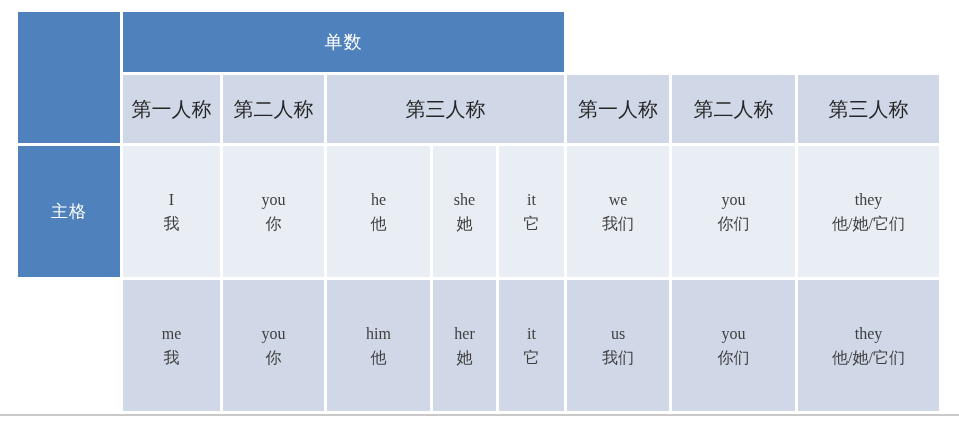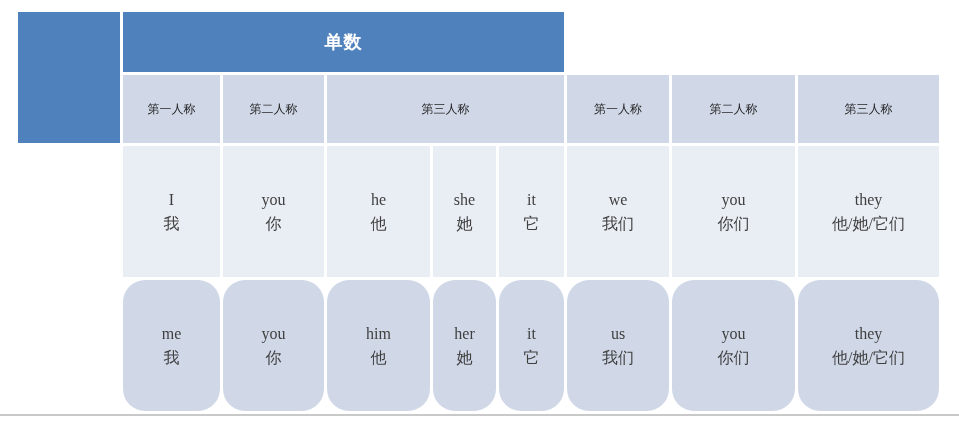--- a/index.html
+++ b/index.html
@@ -33,34 +33,34 @@
     align-items: center;
     justify-content: center;
     text-align: center;
   }
   .hdr {
     background: var(--header_blue, #4f81bd);
     color: var(--header_text, #ffffff);
   }
   .group-hdr {
     font-size: 18px;
-    font-weight: bold;
+    font-weight: normal;
     letter-spacing: 1px;
   }
   .row-hdr {
     font-size: 17px;
     letter-spacing: 1px;
   }
   .sub {
     background: var(--band_dark, #d0d8e8);
     color: var(--subheader_text, #262626);
-    font-size: 12px;
+    font-size: 20px;
   }
   .light { background: var(--band_light, #e9edf4); }
-  .dark  { background: var(--band_dark, #d0d8e8); border-radius: 22px; }
+  .dark  { background: var(--band_dark, #d0d8e8); }
   .body-cell {
     color: var(--body_text, #3f3f3f);
     font-size: 16px;
     line-height: 1.45;
   }
   .corner {
     grid-column: 1;
     grid-row: 1 / span 2;
   }
   .span-singular { grid-column: 2 / span 5; grid-row: 1; }
@@ -85,20 +85,21 @@
 
     <div class="cell hdr group-hdr span-singular">单数</div>
 
     <div class="cell sub" style="grid-column:2;grid-row:2">第一人称</div>
     <div class="cell sub" style="grid-column:3;grid-row:2">第二人称</div>
     <div class="cell sub span-third-sg" style="grid-row:2">第三人称</div>
     <div class="cell sub" style="grid-column:7;grid-row:2">第一人称</div>
     <div class="cell sub" style="grid-column:8;grid-row:2">第二人称</div>
     <div class="cell sub" style="grid-column:9;grid-row:2">第三人称</div>
 
+    <div class="cell hdr row-hdr" style="grid-column:1;grid-row:3">主格</div>
 
     <div class="cell light body-cell" style="grid-column:2;grid-row:3">
       <div>I</div>
       <div>我</div>
     </div>
     <div class="cell light body-cell" style="grid-column:3;grid-row:3">
       <div>you</div>
       <div>你</div>
     </div>
     <div class="cell light body-cell" style="grid-column:4;grid-row:3">

